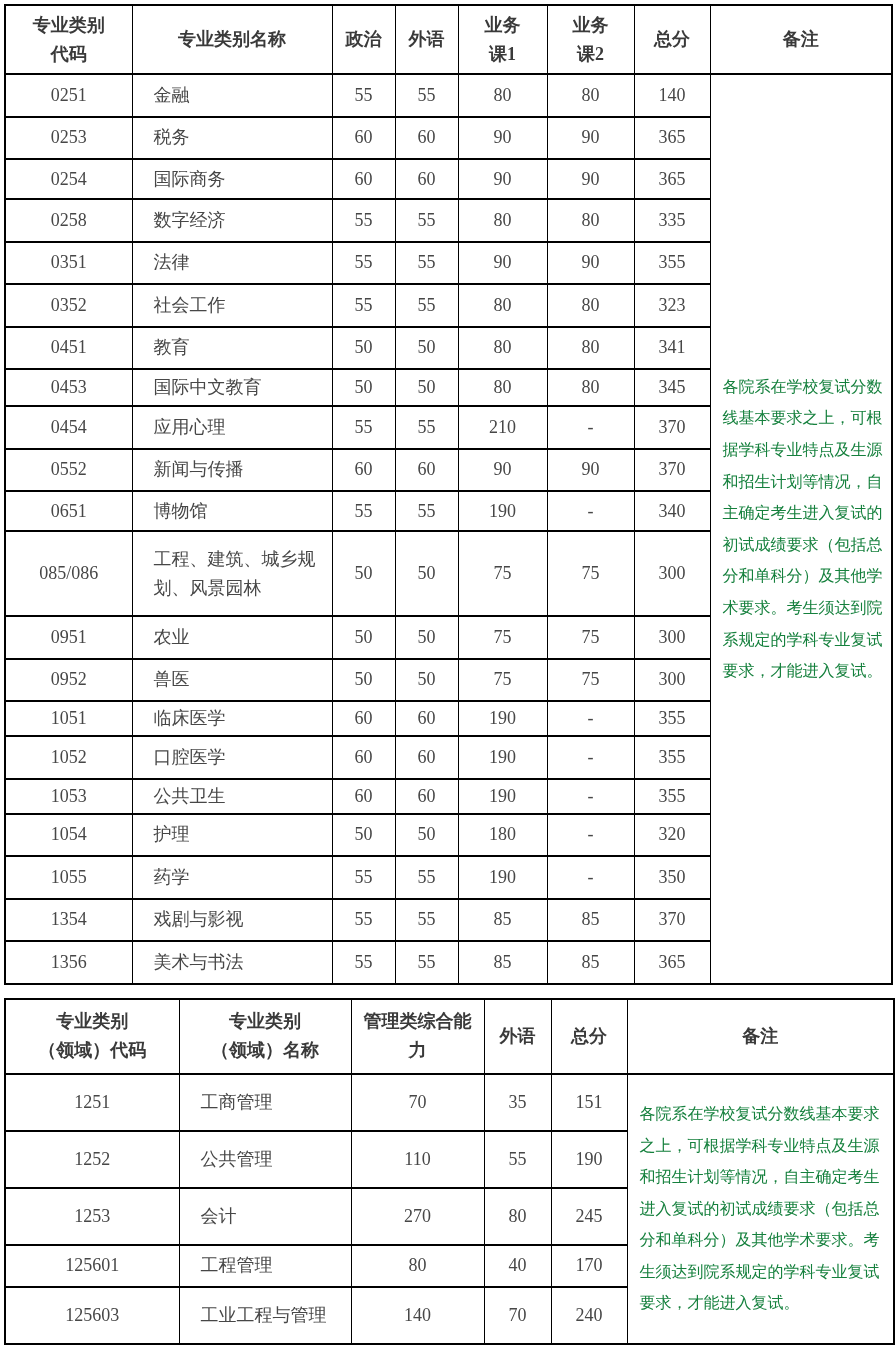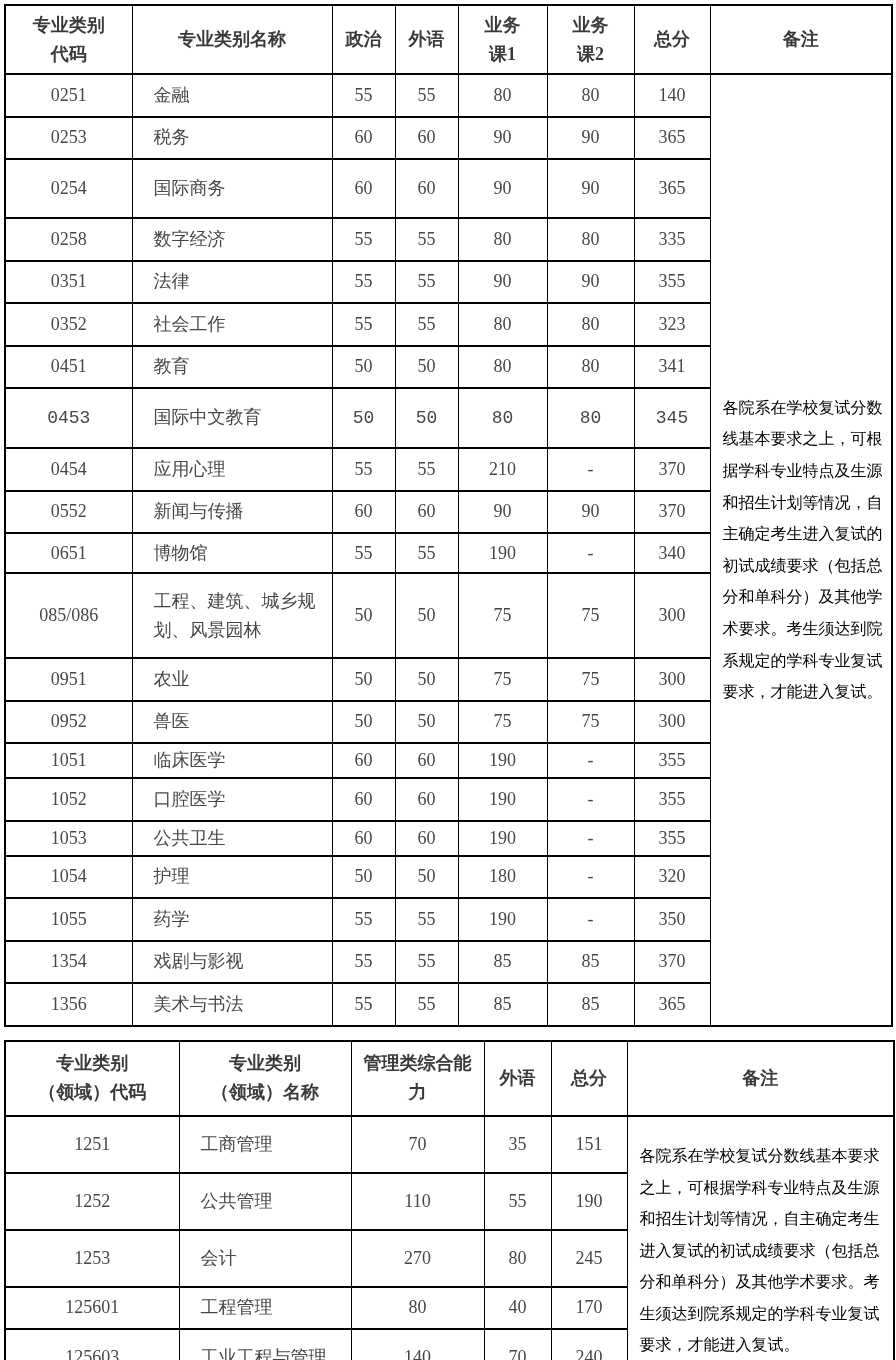--- a/index.html
+++ b/index.html
@@ -37,21 +37,21 @@
     line-height: 29px;
   }
   td.cell-code  { text-align: center; }
   td.cell-score { text-align: center; }
   td.cell-name  { text-align: left; padding: 2px 6px 2px 21px; line-height: 29px; }
   td.cell-remark { vertical-align: middle; padding: 0 6px 0 12px; }
   .remark-text {
     white-space: pre-line;
     font-size: 16px;
     line-height: 31.6px;
-    color: #000000;
+    color: #15803d;
   }
 </style>
 </head>
 <body>
 
 <div class="page">
 
   <table id="table1" class="score-table">
     <colgroup>
         <col style="width: 127px;">
@@ -102,21 +102,21 @@
         </tr>
         <tr style="height: 42.5px;">
           <td class="cell-code">0253</td>
           <td class="cell-name">税务</td>
           <td class="cell-score">60</td>
           <td class="cell-score">60</td>
           <td class="cell-score">90</td>
           <td class="cell-score">90</td>
           <td class="cell-score">365</td>
         </tr>
-        <tr style="height: 59px;">
+        <tr style="height: 40px;">
           <td class="cell-code">0254</td>
           <td class="cell-name">国际商务</td>
           <td class="cell-score">60</td>
           <td class="cell-score">60</td>
           <td class="cell-score">90</td>
           <td class="cell-score">90</td>
           <td class="cell-score">365</td>
         </tr>
         <tr style="height: 42.5px;">
           <td class="cell-code">0258</td>
@@ -147,21 +147,21 @@
         </tr>
         <tr style="height: 42.5px;">
           <td class="cell-code">0451</td>
           <td class="cell-name">教育</td>
           <td class="cell-score">50</td>
           <td class="cell-score">50</td>
           <td class="cell-score">80</td>
           <td class="cell-score">80</td>
           <td class="cell-score">341</td>
         </tr>
-        <tr style="height: 60px; font-family: Liberation Mono, monospace;">
+        <tr style="height: 37px;">
           <td class="cell-code">0453</td>
           <td class="cell-name">国际中文教育</td>
           <td class="cell-score">50</td>
           <td class="cell-score">50</td>
           <td class="cell-score">80</td>
           <td class="cell-score">80</td>
           <td class="cell-score">345</td>
         </tr>
         <tr style="height: 42.5px;">
           <td class="cell-code">0454</td>

